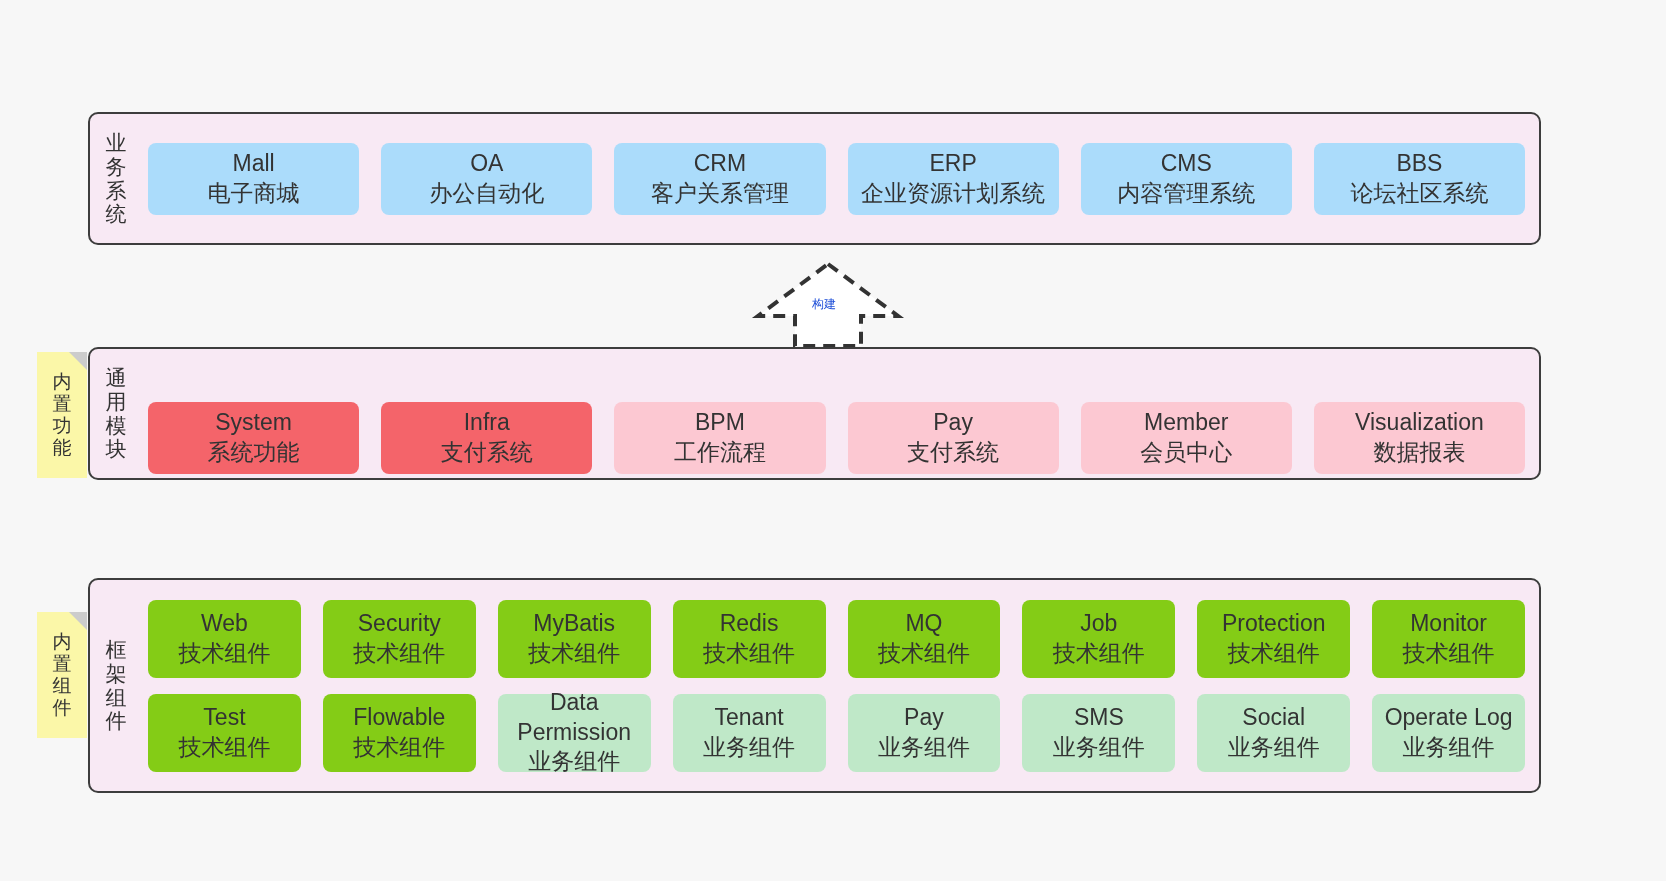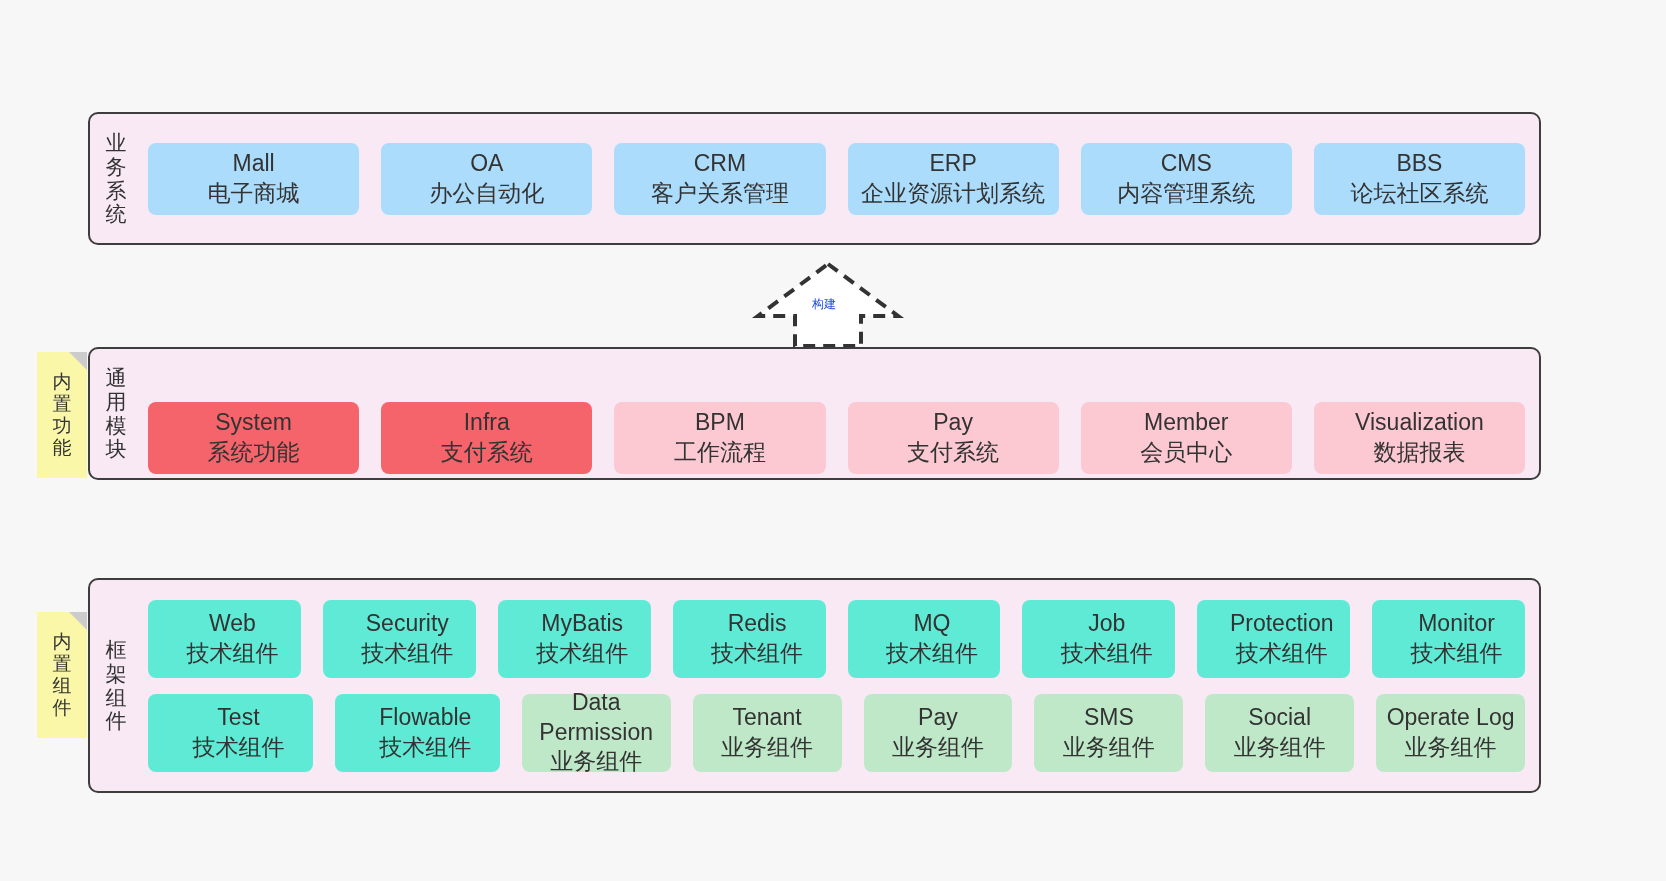--- a/index.html
+++ b/index.html
@@ -78,21 +78,21 @@
     color: #333333;
     padding: 4px 6px;
   }
   .card .t1 { display: block; }
   .card .t2 { display: block; }
 
   
   .c-blue       { background: #abdcfb; }
   .c-red        { background: #f4646a; }
   .c-pink       { background: #fcc8d2; }
-  .c-green      { background: #5eead4; padding-left: 22px; }
+  .c-green      { background: #84cc16; }
   .c-lightgreen { background: #bfe8c8; }
 
   
   #layer-business  { left: 88px;  top: 112px; width: 1453px; height: 133px; }
   #layer-business .card { height: 72px; }
 
   #layer-common    { left: 88px;  top: 347px; width: 1453px; height: 133px; }
   #layer-common .card { height: 72px; margin-top: 48px; }
 
   #layer-framework { left: 88px;  top: 578px; width: 1453px; height: 215px; }

